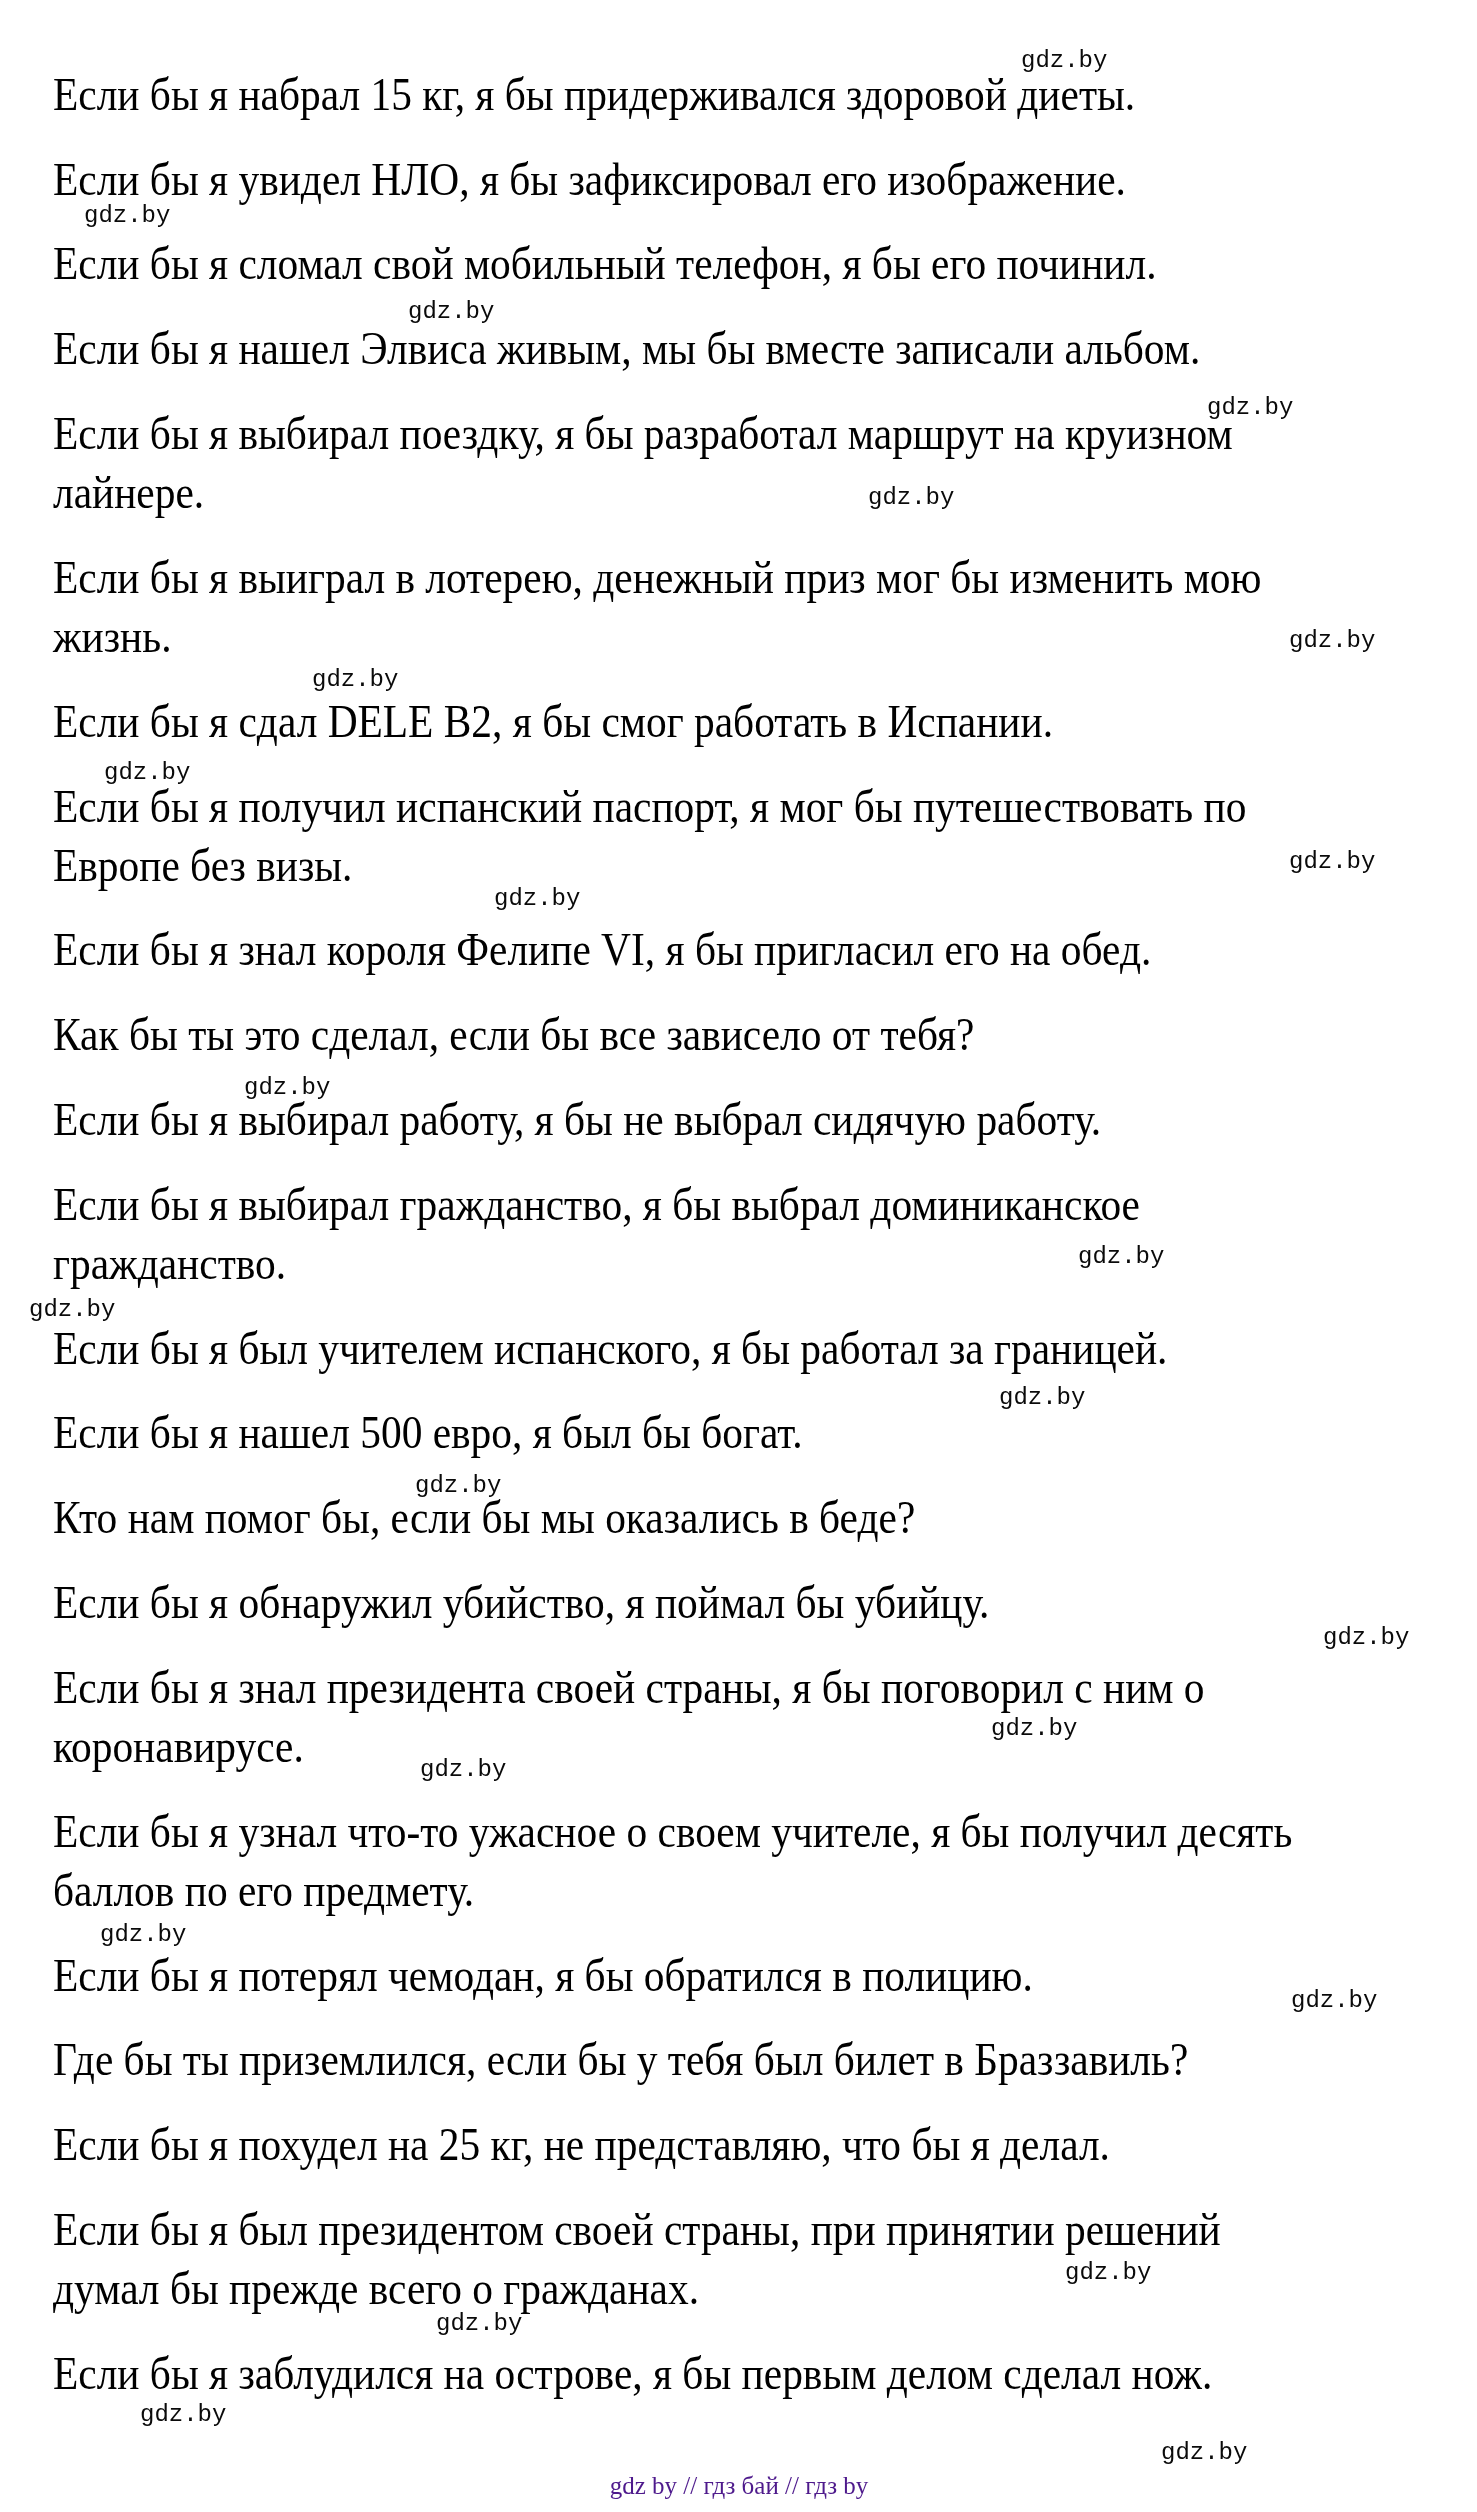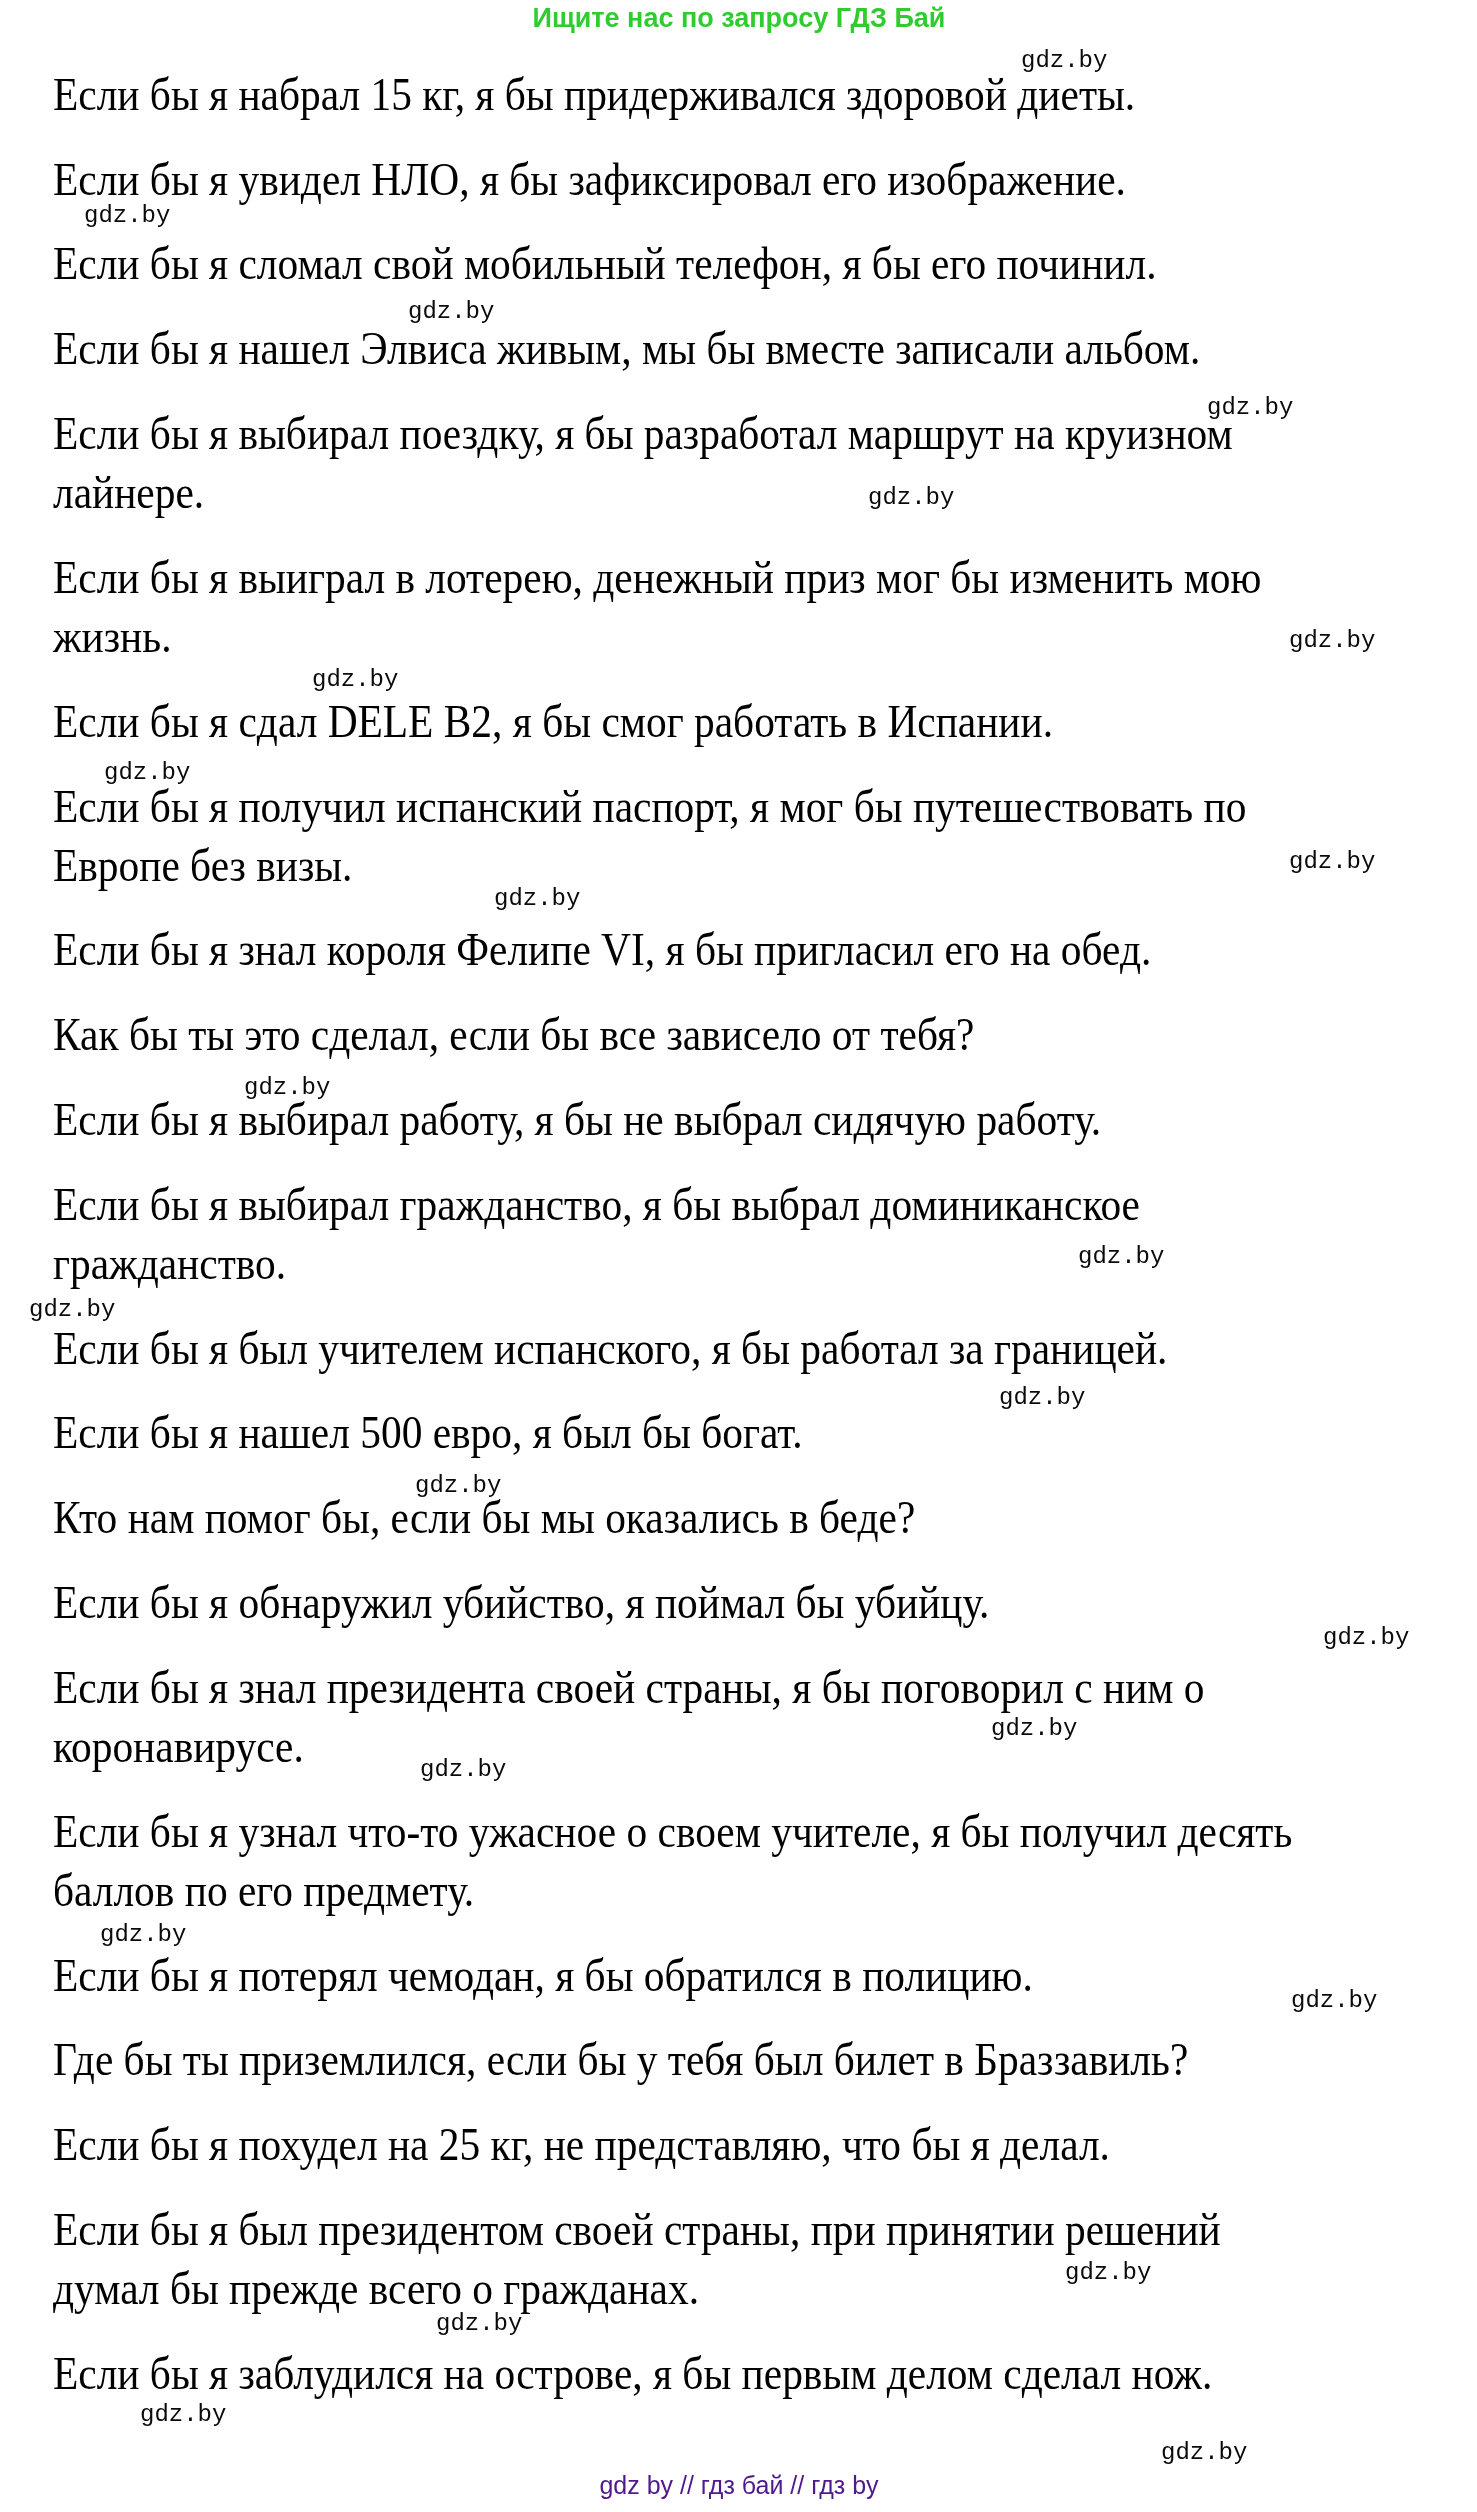--- a/index.html
+++ b/index.html
@@ -44,21 +44,20 @@
     font-family:"Liberation Sans",sans-serif;
     font-size:25px;
     line-height:1.1;
   }
 </style>
 </head>
 <body>
 
 <div class="page">
 
-  <div class="promo-header" style="color: rgb(46, 204, 46);">Ищите нас по запросу ГДЗ Бай</div>
 
   <div class="bl" style="top:72px">Если бы я набрал 15 кг, я бы придерживался здоровой диеты.</div>
   <div class="bl" style="top:157px">Если бы я увидел НЛО, я бы зафиксировал его изображение.</div>
   <div class="bl" style="top:241px">Если бы я сломал свой мобильный телефон, я бы его починил.</div>
   <div class="bl" style="top:326px">Если бы я нашел Элвиса живым, мы бы вместе записали альбом.</div>
   <div class="bl" style="top:411px">Если бы я выбирал поездку, я бы разработал маршрут на круизном</div>
   <div class="bl" style="top:470px">лайнере.</div>
   <div class="bl" style="top:555px">Если бы я выиграл в лотерею, денежный приз мог бы изменить мою</div>
   <div class="bl" style="top:614px">жизнь.</div>
   <div class="bl" style="top:699px">Если бы я сдал DELE B2, я бы смог работать в Испании.</div>
@@ -102,16 +101,16 @@
   <span class="wm" style="left: 1323px; top: 1625px; color: rgb(10, 10, 10);">gdz.by</span>
   <span class="wm" style="left: 991px; top: 1716px; color: rgb(10, 10, 10);">gdz.by</span>
   <span class="wm" style="left: 420px; top: 1757px; color: rgb(10, 10, 10);">gdz.by</span>
   <span class="wm" style="left: 100px; top: 1922px; color: rgb(10, 10, 10);">gdz.by</span>
   <span class="wm" style="left: 1291px; top: 1988px; color: rgb(10, 10, 10);">gdz.by</span>
   <span class="wm" style="left: 1065px; top: 2260px; color: rgb(10, 10, 10);">gdz.by</span>
   <span class="wm" style="left: 436px; top: 2311px; color: rgb(10, 10, 10);">gdz.by</span>
   <span class="wm" style="left: 140px; top: 2402px; color: rgb(10, 10, 10);">gdz.by</span>
   <span class="wm" style="left: 1161px; top: 2440px; color: rgb(10, 10, 10);">gdz.by</span>
 
-  <div class="page-footer" style="color: rgb(78, 26, 140);">gdz by  //  гдз бай  //  гдз by</div>
+  <div class="page-footer" style="color: rgb(78, 26, 140); font-family: Liberation Serif, serif;">gdz by  //  гдз бай  //  гдз by</div>
 
 </div>
 
 
 </body></html>

